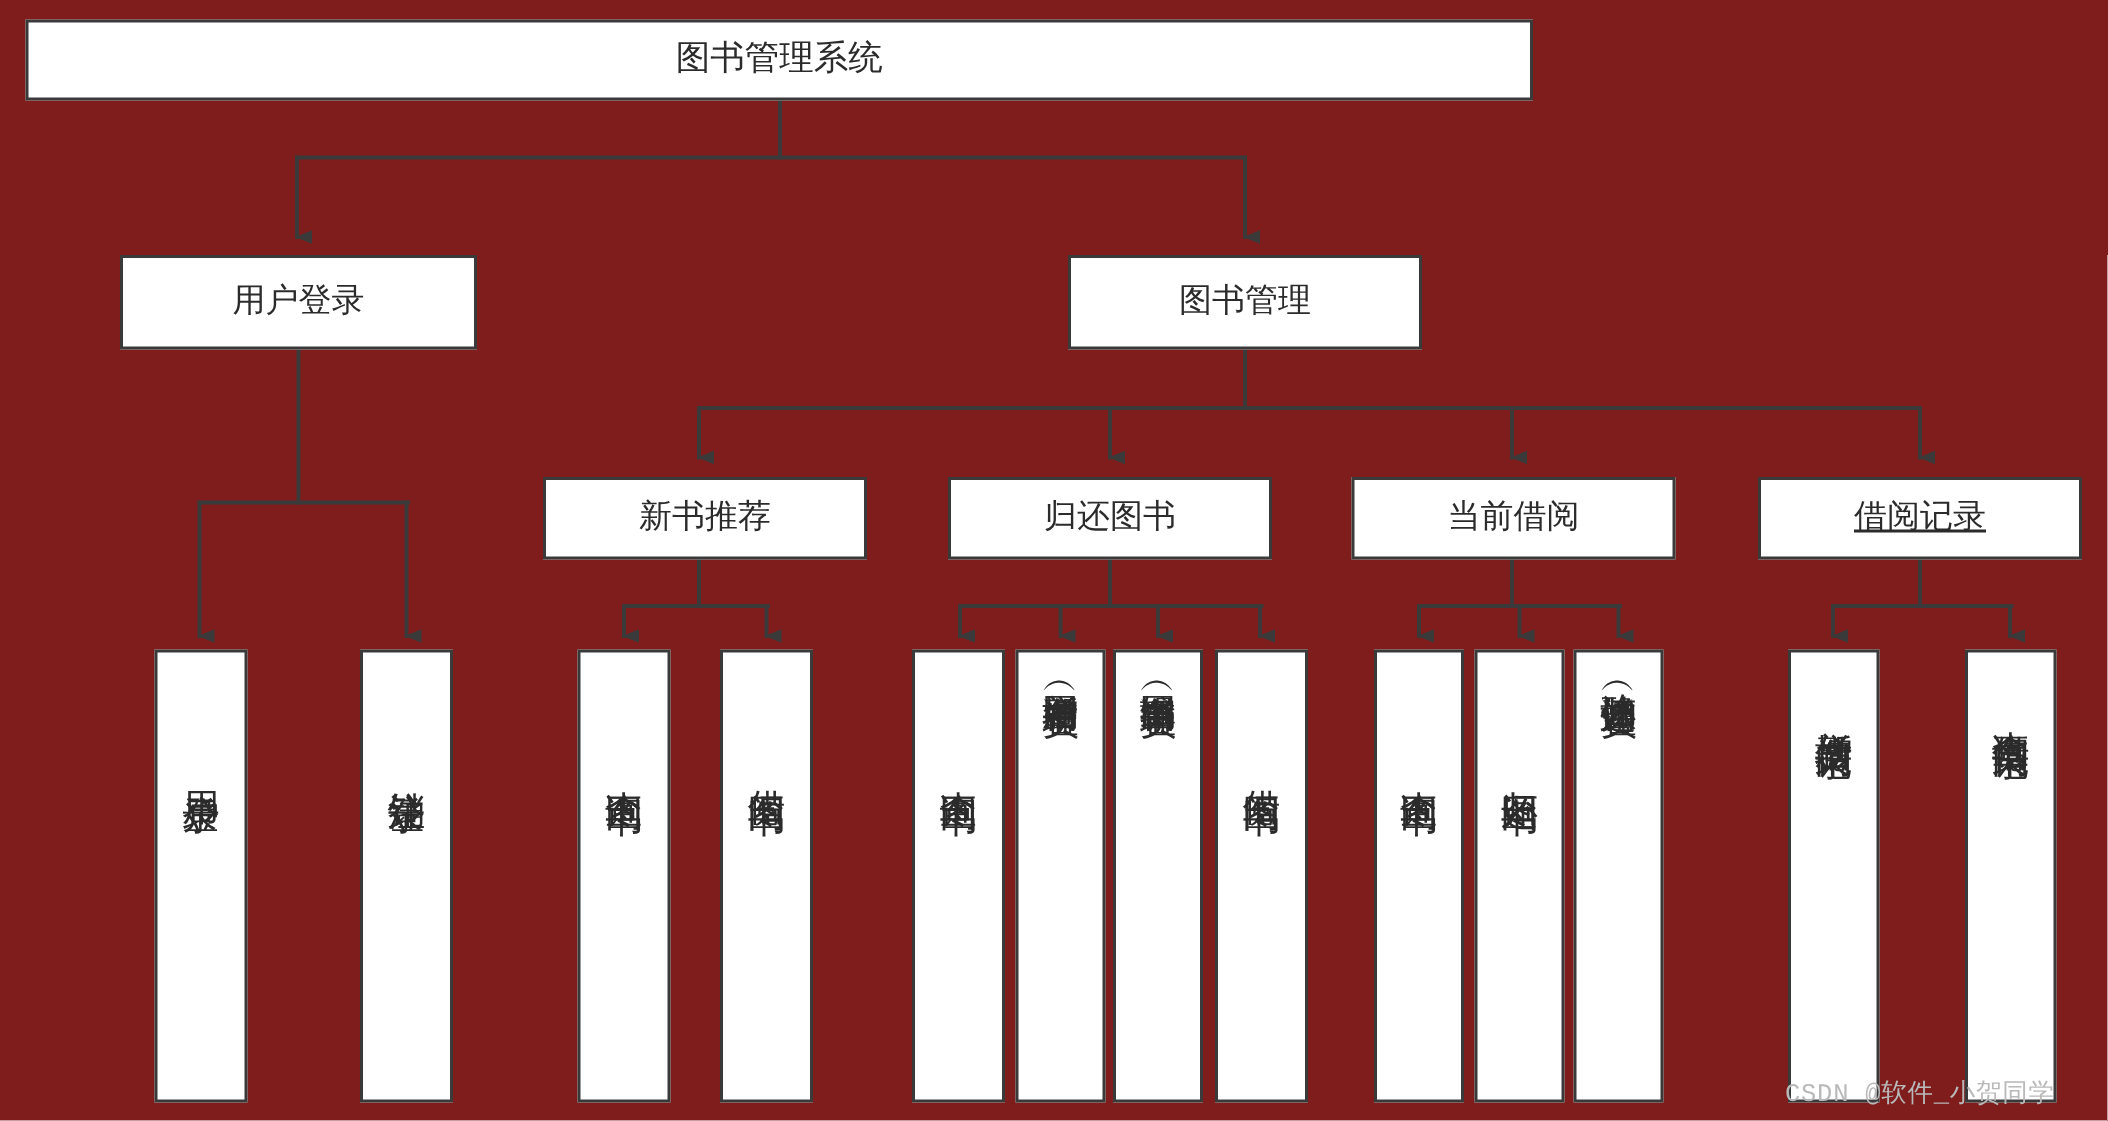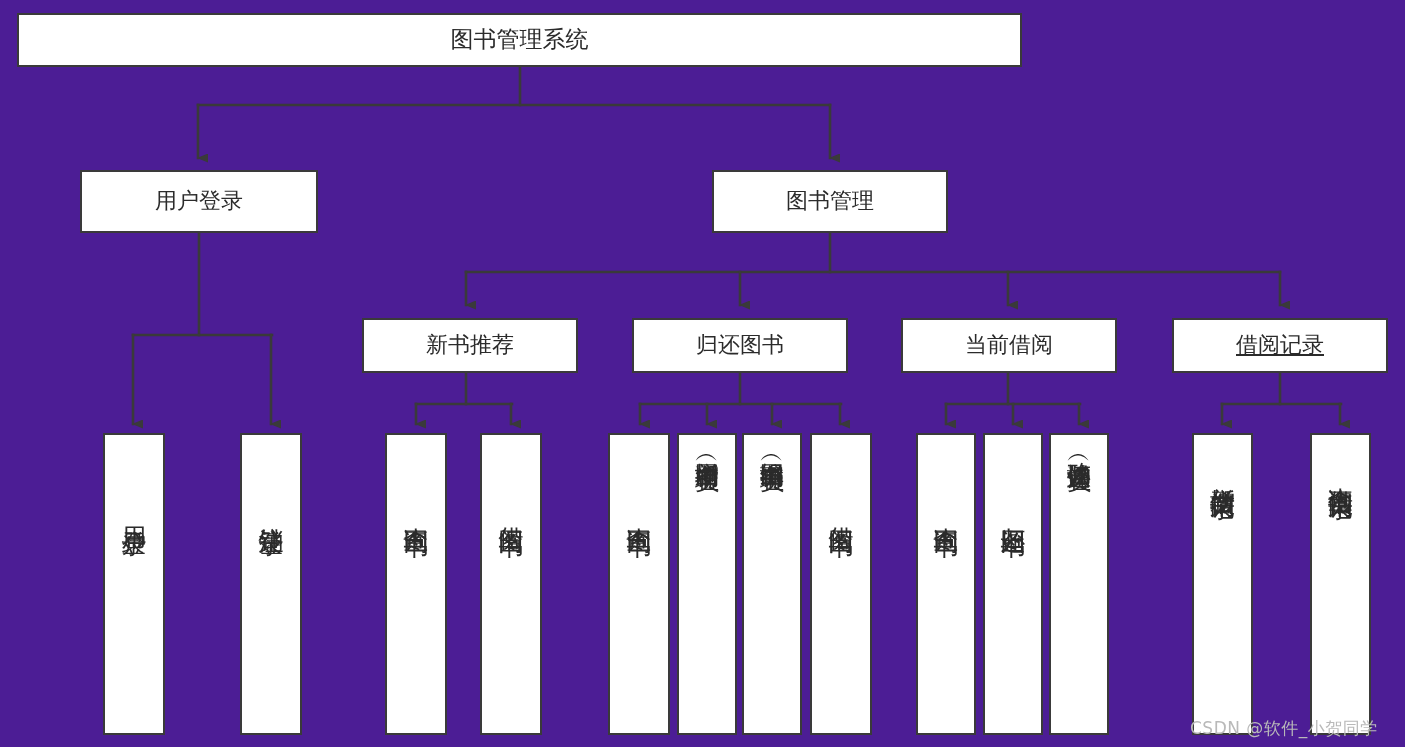--- a/index.html
+++ b/index.html
@@ -8,21 +8,21 @@
     padding: 0;
     background: #ffffff;
   }
   body {
     font-family: "DejaVu Sans", "Liberation Sans", sans-serif;
   }
   #canvas {
     position: relative;
     width: 1405px;
     height: 747px;
-    background: #4c1d95;
+    background: #7f1d1d;
     overflow: hidden;
   }
   svg.wires {
     position: absolute;
     left: 0;
     top: 0;
     width: 1405px;
     height: 747px;
     pointer-events: none;
   }
@@ -183,15 +183,15 @@
     <span class="lbl">确认归还（管理员）</span>
   </div>
 
   <div class="node v" style="left:1192px; top:433px; width:61px; height:302px; padding-top:32px;">
     <span class="lbl">新增借阅记录</span>
   </div>
   <div class="node v" style="left:1310px; top:433px; width:61px; height:302px; padding-top:32px;">
     <span class="lbl">查询借阅记录</span>
   </div>
 
-  <div class="watermark" style="left:1190px; top:717px;">CSDN @软件_小贺同学</div>
+  <div class="watermark" style="left:1190px; top:717px;font-family:Liberation Mono, monospace;">CSDN @软件_小贺同学</div>
 
 </div>
 
 </body></html>

